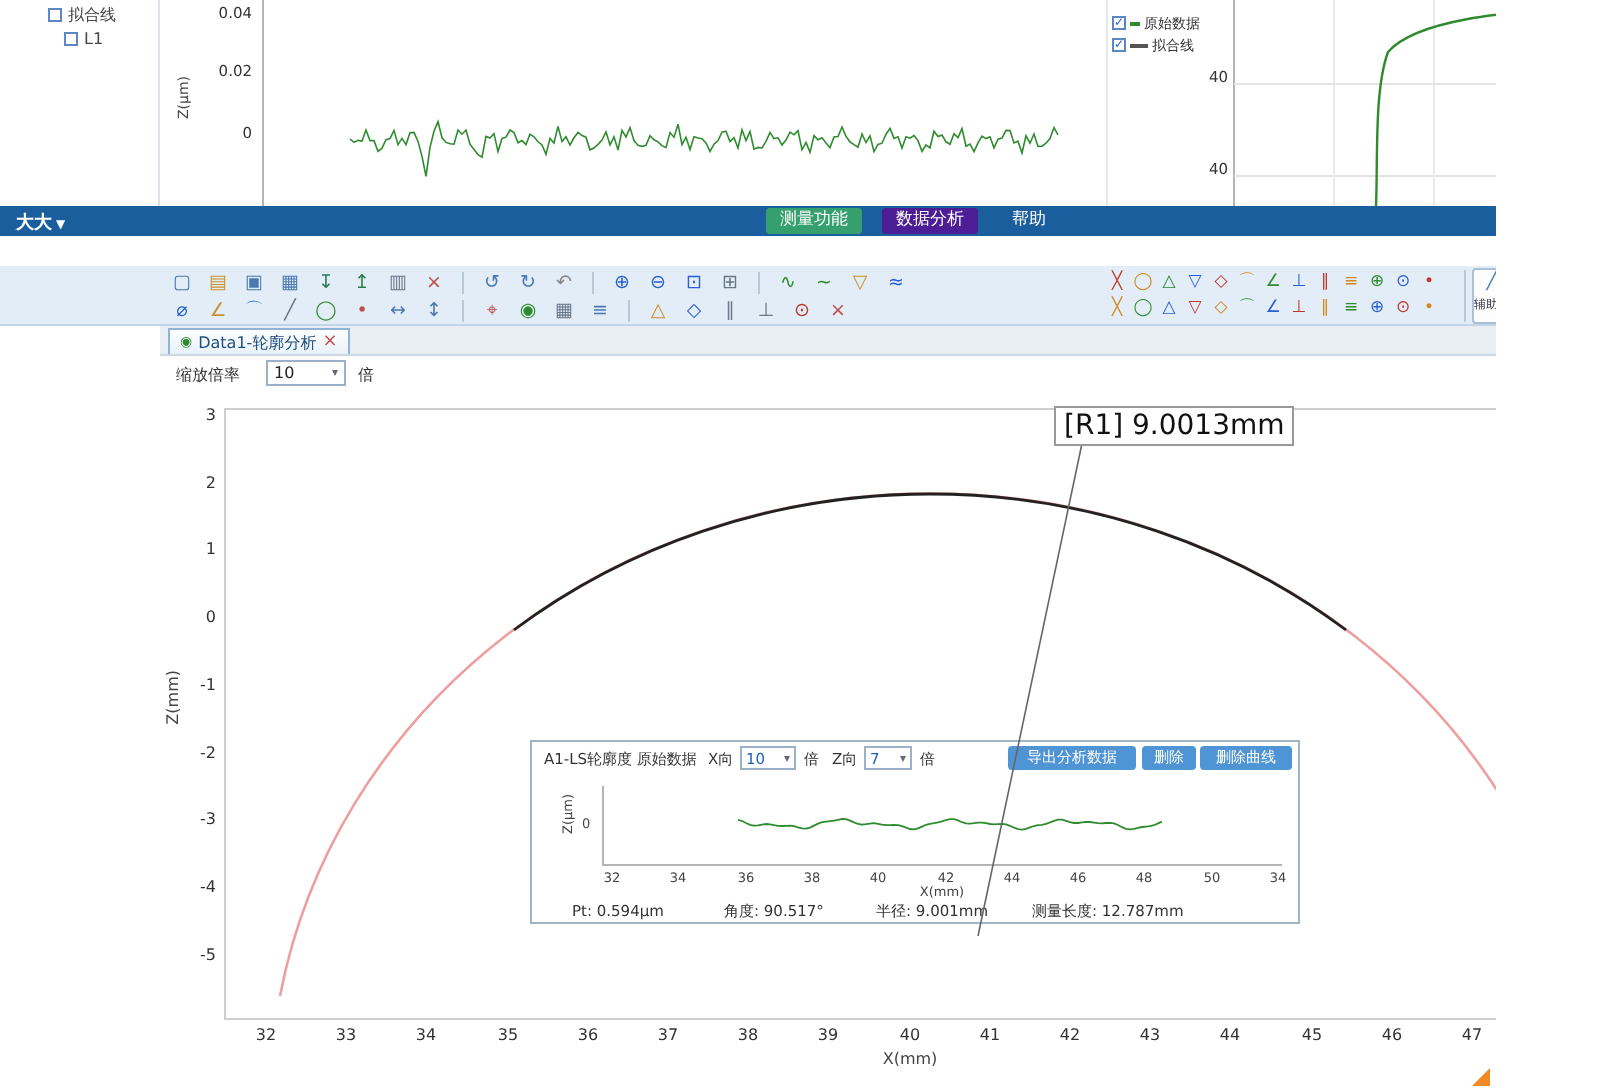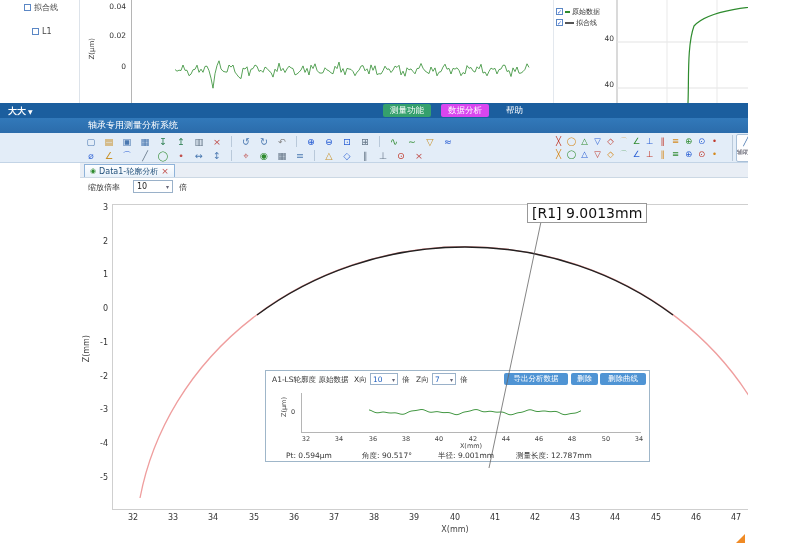--- a/index.html
+++ b/index.html
@@ -25,21 +25,21 @@
   .leg-txt{font-size:7px;color:#333;white-space:nowrap;}
   #top-right-chart{position:absolute;left:600px;top:0;width:200px;height:103px;}
   .rc-ylab{position:absolute;left:-2px;width:16px;text-align:right;font-size:7.5px;color:#333;}
 
   
   #titlebar{position:absolute;left:0;top:103px;width:800px;height:15px;background:#1b5e9e;}
   #logo{position:absolute;left:8px;top:2px;color:#fff;font-size:9px;font-weight:bold;cursor:pointer;}
   #logo .arrow{font-size:6px;font-weight:normal;margin-left:2px;}
   .tb-tab{position:absolute;top:1px;height:13px;line-height:13px;padding:0 7px;font-size:8.5px;color:#fff;text-align:center;cursor:pointer;border-radius:2px;}
   .tab-green{background:#35a06d;}
-  .tab-active{background:#d946ef;}
+  .tab-active{background:#4c1d95;}
   #tb-right{position:absolute;right:0;top:3px;width:42px;overflow:hidden;white-space:nowrap;color:#dce9f5;font-size:8.5px;cursor:pointer;}
   #titlebar2{position:absolute;left:0;top:118px;width:800px;height:15px;background:linear-gradient(#3279ba,#2b6cab);}
   #titlebar2 span{position:absolute;left:88px;top:0;line-height:15px;font-size:9px;color:#fff;}
 
   
   #ribbon{position:absolute;left:0;top:133px;width:800px;height:30px;background:#e3edf8;border-bottom:1px solid #c3d4e6;}
   .ribbon-row{position:absolute;left:84px;display:flex;align-items:center;gap:4px;height:14px;}
   #ribbon-row1{top:1px;}
   #ribbon-row2{top:15px;}
   .ricon{width:14px;height:13px;font-size:9.5px;line-height:13px;text-align:center;cursor:pointer;}
@@ -100,21 +100,21 @@
 
 <div id="app">
 
   <div id="top-section">
     <div id="corner-block"></div>
     <div id="top-tree">
       <div class="tree-item" style="left:24px;top:2px">
         <span class="cbx"></span>
         <span>拟合线</span>
       </div>
-      <div class="tree-item" style="left:32px;top:27px">
+      <div class="tree-item" style="left:32px;top:15px">
         <span class="cbx"></span>
         <span>L1</span>
       </div>
     </div>
 
     <span class="tc-ylab" style="left:100px;top:2px">0.04</span>
     <span class="tc-ylab" style="left:100px;top:31px">0.02</span>
     <span class="tc-ylab" style="left:100px;top:62px">0</span>
     <span id="tc-axis-label">Z(μm)</span>
     <div id="tc-axis"></div>
@@ -151,23 +151,20 @@
       </svg>
     </div>
   </div>
 
   <div id="titlebar">
     <span id="logo"><b>大大</b><span class="arrow">▼</span></span>
     <span class="tb-tab tab-green" style="left:383px">测量功能</span>
     <span class="tb-tab tab-active" style="left:441px">数据分析</span>
     <span class="tb-tab" style="left:499px">帮助</span>
     <span id="tb-right">伺服管理系统</span>
-  </div>
-  <div id="titlebar2">
-    <span>轴承专用测量分析系统</span>
   </div>
 
   <div id="ribbon">
     <div class="ribbon-row" id="ribbon-row1">
         <span class="ricon" style="color: rgb(74, 120, 176);">▢</span>
         <span class="ricon" style="color: rgb(200, 146, 42);">▤</span>
         <span class="ricon" style="color: rgb(74, 120, 176);">▣</span>
         <span class="ricon" style="color: rgb(74, 120, 176);">▦</span>
         <span class="ricon" style="color: rgb(42, 125, 79);">↧</span>
         <span class="ricon" style="color: rgb(42, 125, 79);">↥</span>

